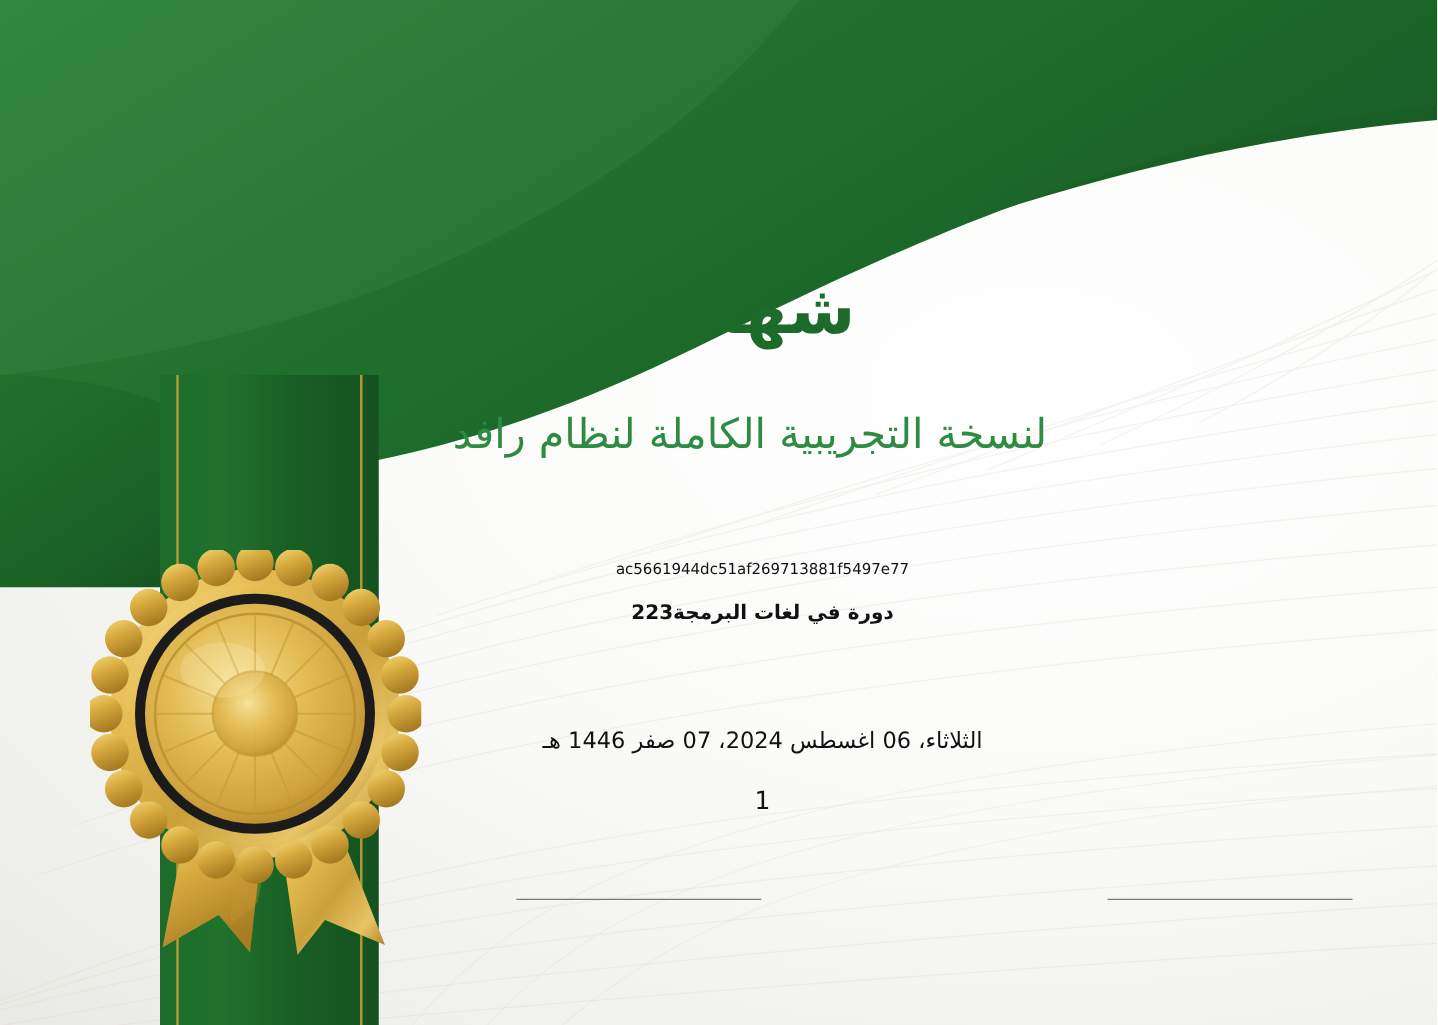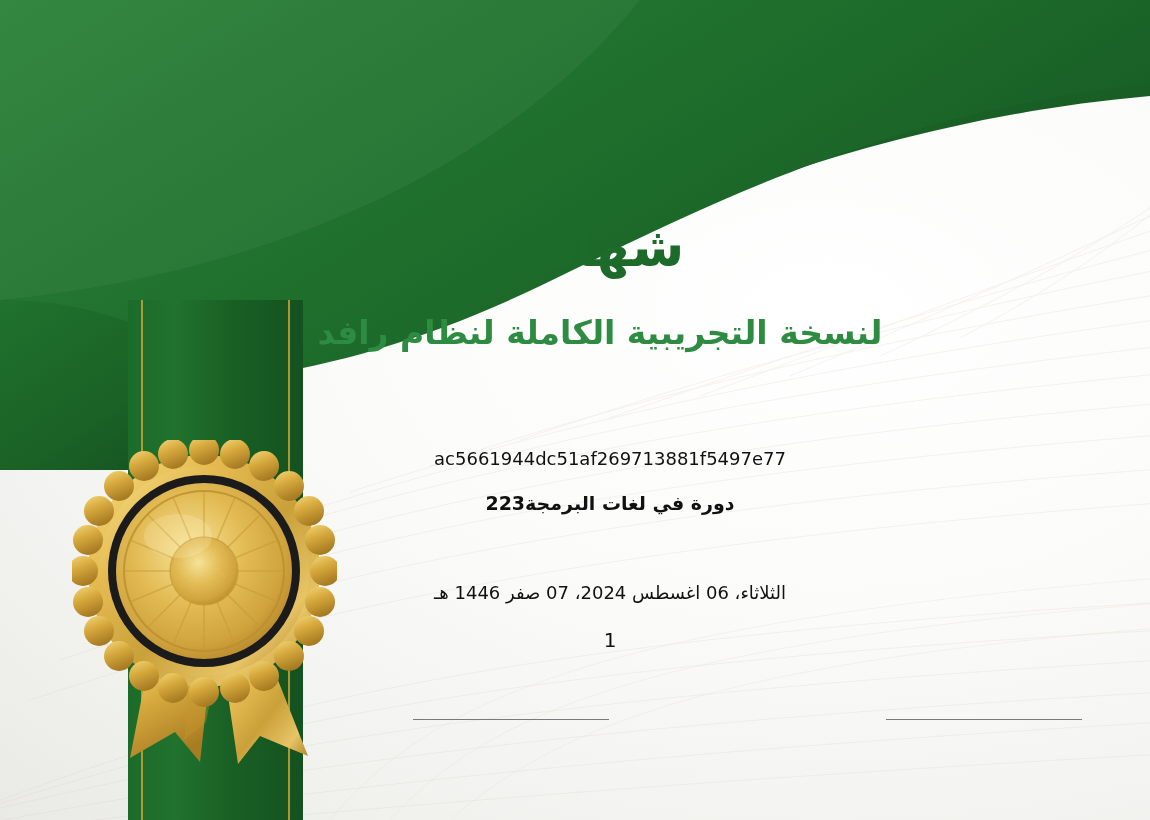--- a/index.html
+++ b/index.html
@@ -83,43 +83,43 @@
     right: 0;
     width: 1100px;
     font-size: 54px;
     font-weight: bold;
     color: #1d6b2a;
     letter-spacing: 0;
     line-height: 1.1;
   }
   .cert-subtitle {
     position: absolute;
-    top: 312px;
+    top: 326px;
     right: 0;
     width: 1100px;
     font-size: 33px;
-    font-weight: bold;
+    font-weight: normal;
     color: #2e8b42;
     line-height: 1.25;
   }
   .cert-code {
     position: absolute;
     top: 448px;
     right: 0;
     width: 1080px;
-    font-size: 18px;
+    font-size: 12px;
     color: #111111;
     direction: ltr;
   }
   .cert-course {
     position: absolute;
-    top: 492px;
+    top: 480px;
     right: 0;
     width: 1080px;
-    font-size: 19px;
+    font-size: 16px;
     font-weight: bold;
     color: #111111;
   }
   .cert-date {
     position: absolute;
     top: 582px;
     right: 0;
     width: 1080px;
     font-size: 18px;
     color: #111111;

